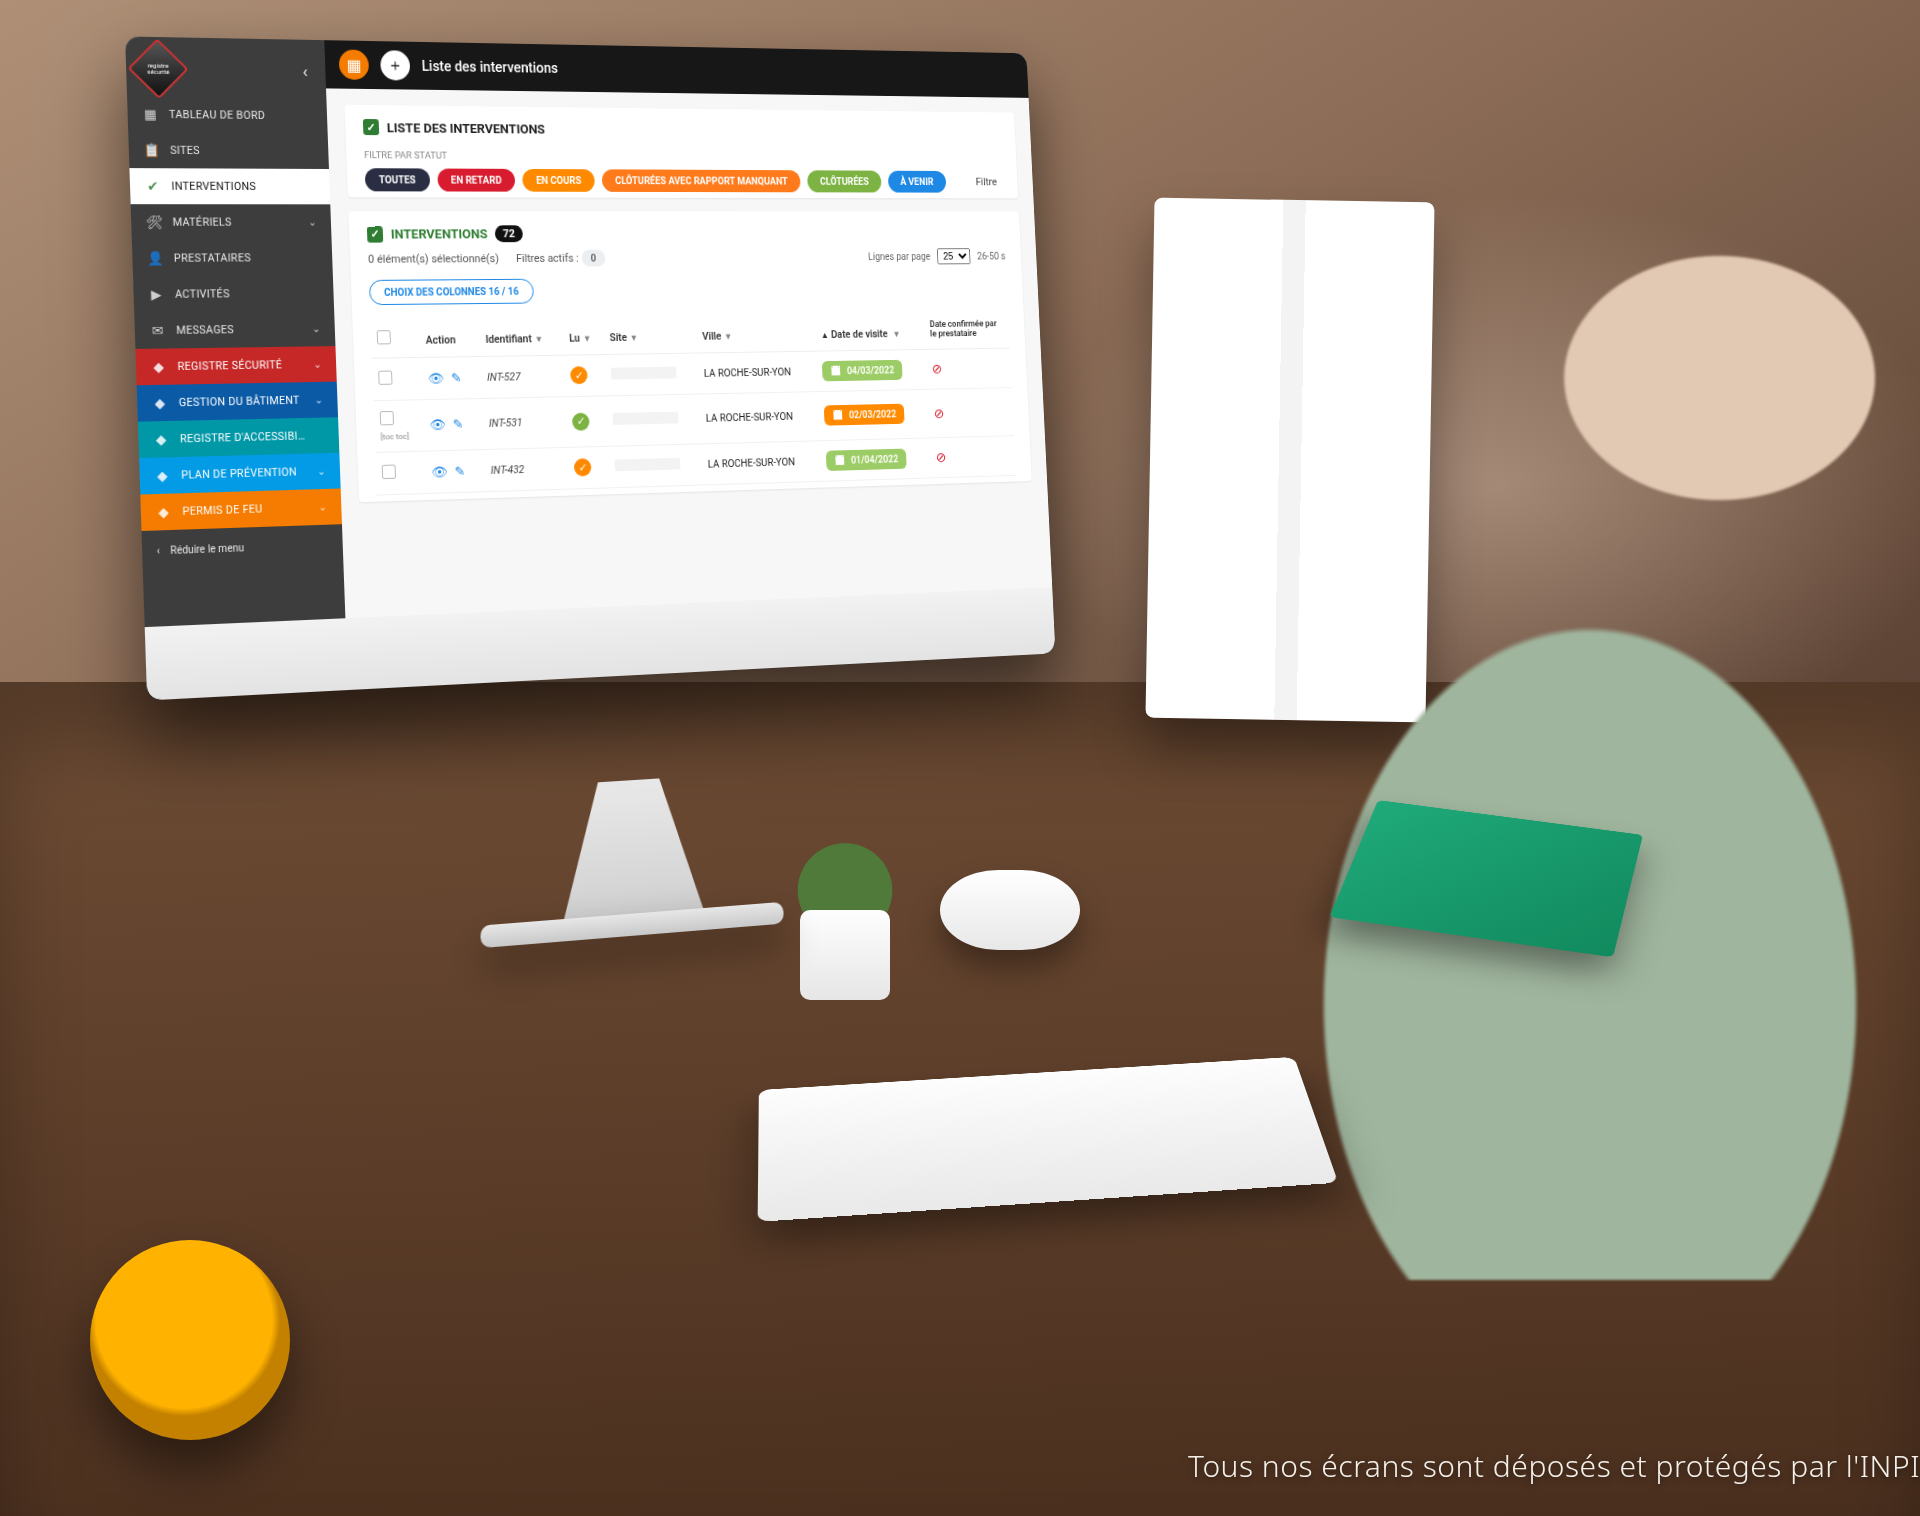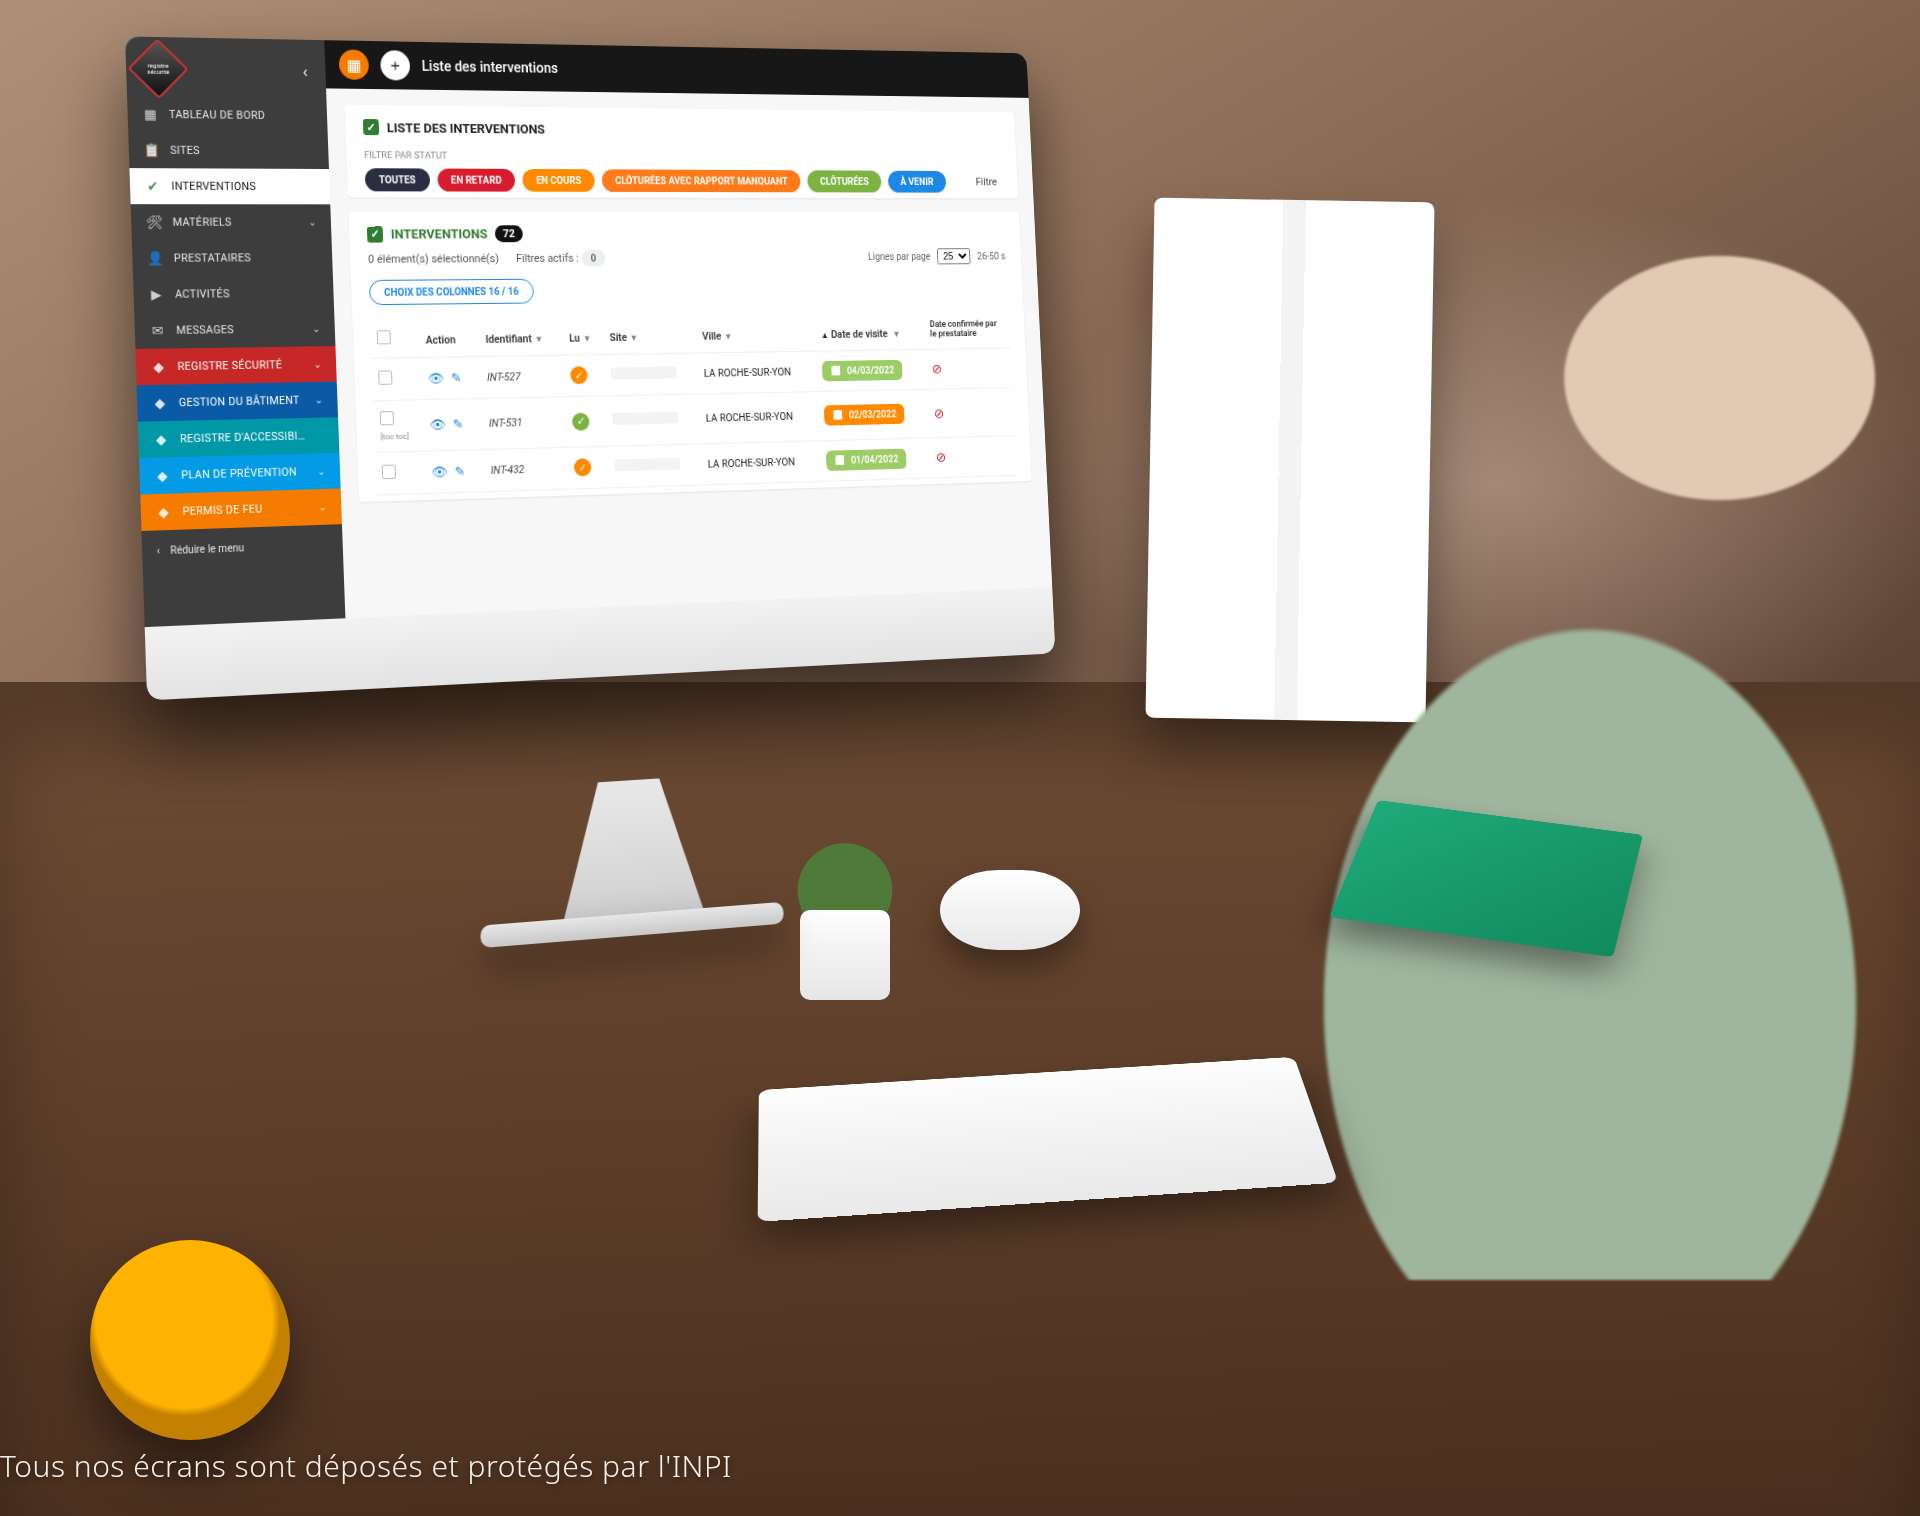--- a/index.html
+++ b/index.html
@@ -161,21 +161,21 @@
     display:inline-flex; align-items:center; gap:6px;
     border-radius:6px; padding:5px 9px; color:#fff; font-size:10px; font-weight:600;
   }
   .date-pill.green{ background:#9ccc65;}
   .date-pill.orange{ background:#ff8a00;}
   .cal-ico::before{ content:"📅"; filter:grayscale(1) brightness(5);}
   .conf-x{ color:#d81b2e; font-size:14px;}
 
   .banner{
     position:absolute; left:0; right:0; bottom:30px;
-    text-align:left; color:#f4efe9; font-size:30px; letter-spacing:.5px;
+    text-align:right; color:#f4efe9; font-size:30px; letter-spacing:.5px;
     text-shadow:0 2px 6px rgba(0,0,0,.5);
     font-family: "Segoe UI", system-ui, sans-serif; font-weight:300;
   }
 
   
   .mouse{ position:absolute; left:940px; top:870px; width:140px; height:80px; background:linear-gradient(#fff,#e8e8e8); border-radius:50%/60%; box-shadow:0 18px 30px rgba(0,0,0,.35);}
   .keyboard{ position:absolute; left:760px; top:1030px; width:560px; height:210px; background:linear-gradient(#fdfdfd,#e9e9e9); border-radius:12px; transform:perspective(2000px) rotateX(52deg) rotateZ(-6deg); box-shadow:0 30px 50px rgba(0,0,0,.4);}
   .mug{ position:absolute; left:90px; top:1240px; width:200px; height:200px; border-radius:50%; background:radial-gradient(circle at 47% 40%, #ffb300 0 55%, #c48100 60% 100%); box-shadow:0 30px 50px rgba(0,0,0,.45);}
   .plant{ position:absolute; left:780px; top:830px; width:130px; height:170px;}
   .plant .pot{position:absolute; bottom:0; left:20px; width:90px; height:90px; background:linear-gradient(#fefefe,#e6e6e6); border-radius:10px;}

